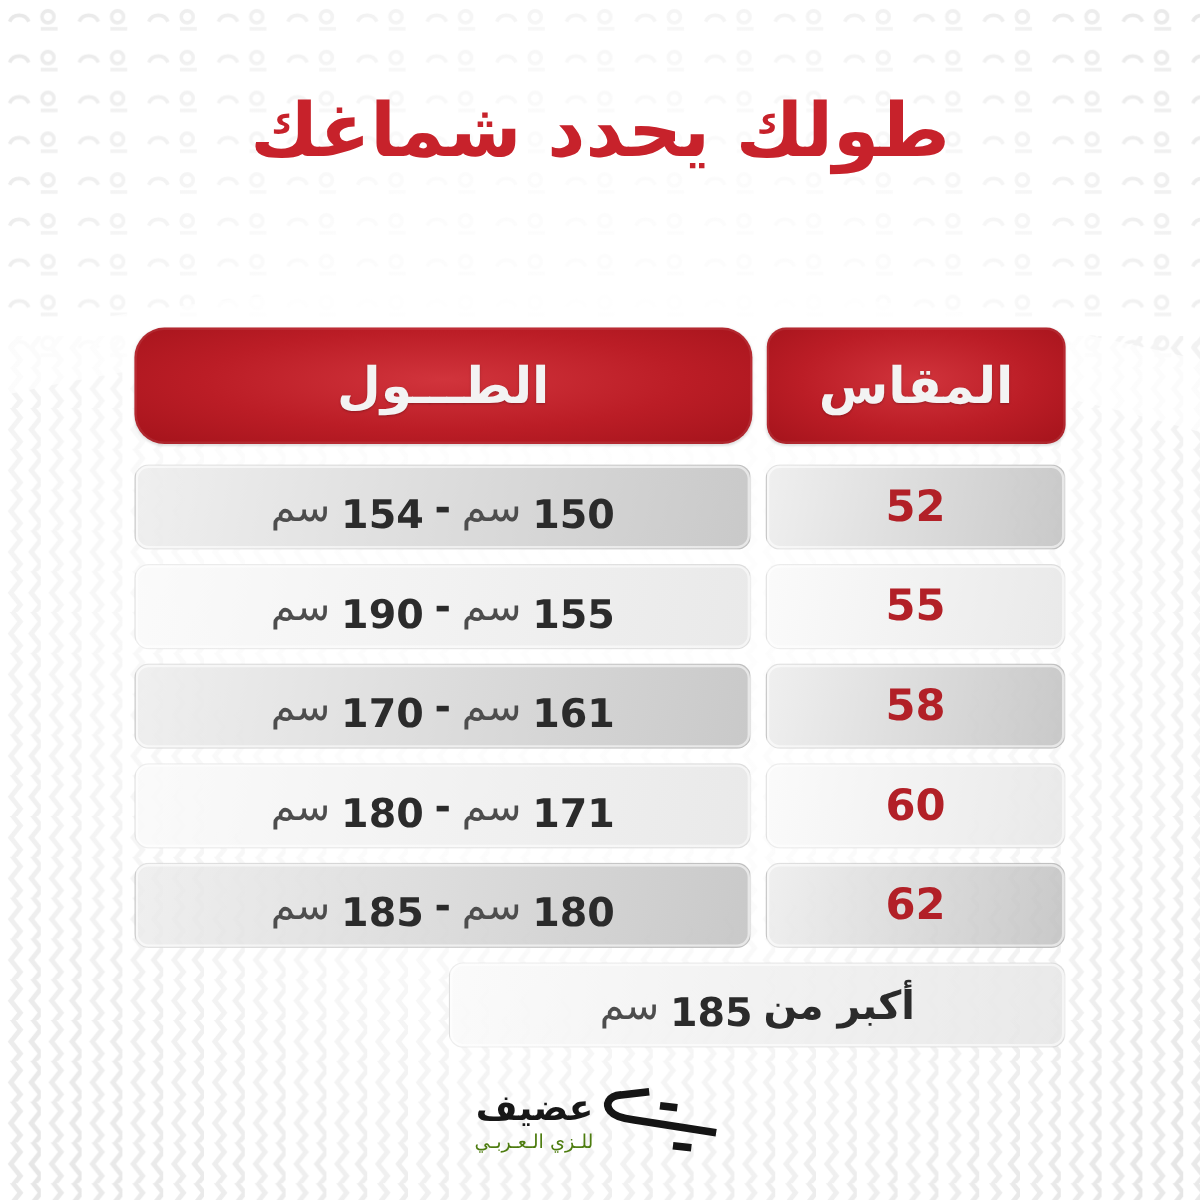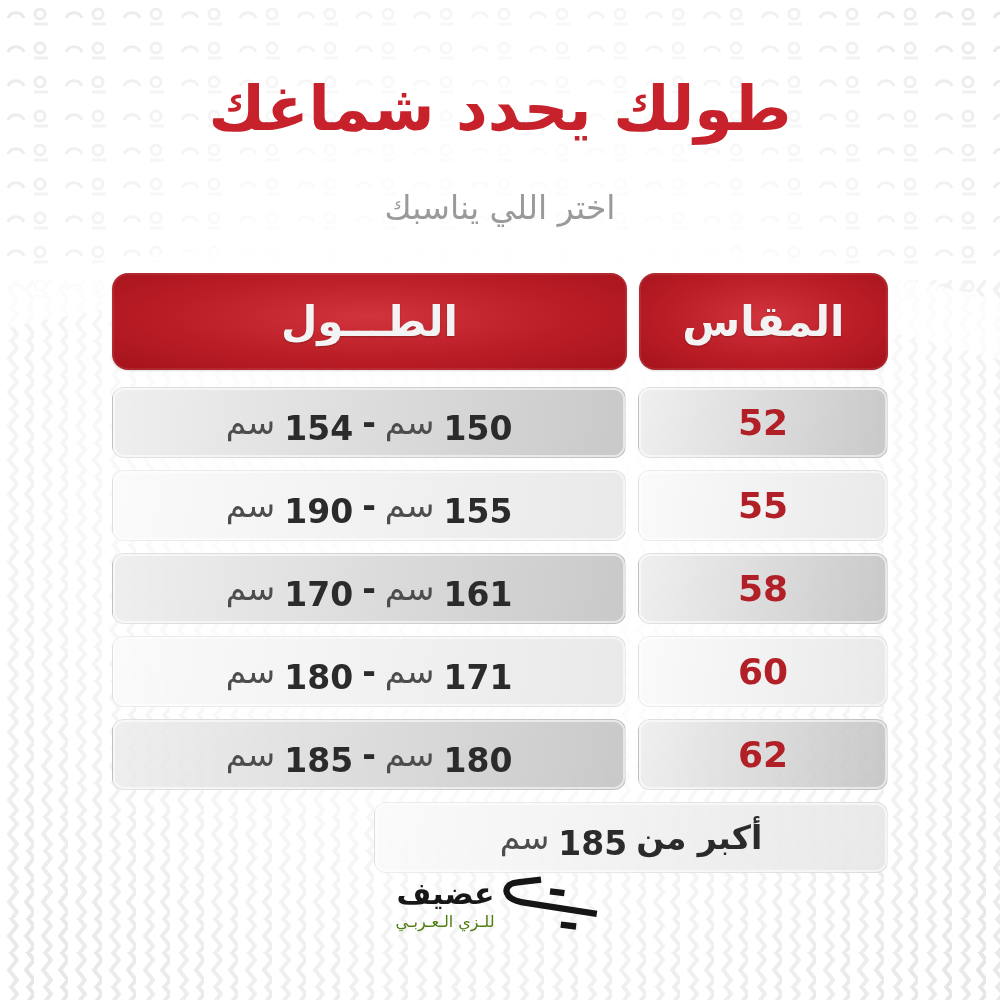--- a/index.html
+++ b/index.html
@@ -28,39 +28,39 @@
   }
   .thead { display:flex; direction:rtl; gap:12px; height:97px; margin-bottom:17px; }
   .th {
     border-radius:16px; display:flex; align-items:center; justify-content:center;
     color:#f3f3f3; font-size:42px; font-weight:bold;
     background:radial-gradient(ellipse at 50% 45%, #d1343c 0%, #bb1d26 55%, #a4131b 100%);
     box-shadow:inset 0 0 0 2px rgba(255,255,255,0.08), 0 1px 2px rgba(0,0,0,0.12);
     text-shadow:0 1px 2px rgba(0,0,0,0.25);
   }
   .th.size { width:250px; }
-  .th.length { width:516px; }
+  .th.length { width:516px;border-radius:25px; }
 
   .tr { display:flex; direction:rtl; gap:12px; height:71px; margin-bottom:12px; }
   .td {
     border-radius:12px; display:flex; align-items:center; justify-content:center;
     border:1px solid rgba(0,0,0,0.05);
     box-shadow:inset 0 0 0 2px rgba(255,255,255,0.55);
   }
   .tr.odd .td { background:linear-gradient(100deg, rgba(236,236,236,0.82) 0%, rgba(189,189,189,0.82) 100%); }
   .tr.even .td { background:linear-gradient(100deg, rgba(250,250,250,0.88) 0%, rgba(230,230,230,0.88) 100%); }
   .td.size { width:250px; color:#B22027; font-size:36px; font-weight:bold; }
   .td.length { width:514px; gap:9px; color:#2e2e2e; font-size:33px; }
   .td.length .num { font-weight:bold; color:#2b2b2b;margin-top:12px; }
   .td.length .prefix { font-weight:bold; color:#2b2b2b; }
   .td.length .unit { font-weight:normal; color:#4d4d4d; }
   .td.length .dash { font-weight:bold; color:#2b2b2b; }
 
   .footer {
-    position:absolute; top:868px; left:0; right:0;
+    position:absolute; top:898px; left:0; right:0;
     display:flex; direction:ltr; justify-content:center; align-items:center; 
   }
   .brand-text { text-align:right; direction:rtl; }
   .brand-name { font-size:30px; font-weight:bold; color:#171717; line-height:1.1; }
   .brand-tagline { font-size:16px; color:#4d7c0f; letter-spacing:1px; margin-top:2px; }
   .brand-mark { display:block; }
 </style>
 </head>
 <body>
 
@@ -86,21 +86,20 @@
     </defs>
     <rect x="0" y="0" width="1000" height="300" fill="url(#motifs)"></rect>
     <rect x="0" y="280" width="1000" height="720" fill="url(#chevrons)"></rect>
     <path d="M0 330 Q 500 220 1000 360 L1000 300 Q 500 180 0 280 Z" fill="#ffffff" opacity="0.7"></path>
     <rect x="0" y="0" width="1000" height="1000" fill="url(#fade)"></rect>
   </svg>
 
   <div class="content">
 
     <h1 class="title">طولك يحدد شماغك</h1>
-    <div class="subtitle">اختر اللي يناسبك</div>
 
     <div class="size-table">
 
       <div class="thead">
         <div class="th size">المقاس</div>
         <div class="th length">الطـــول</div>
       </div>
 
       <div class="tr odd">
         <div class="td size">52</div>

